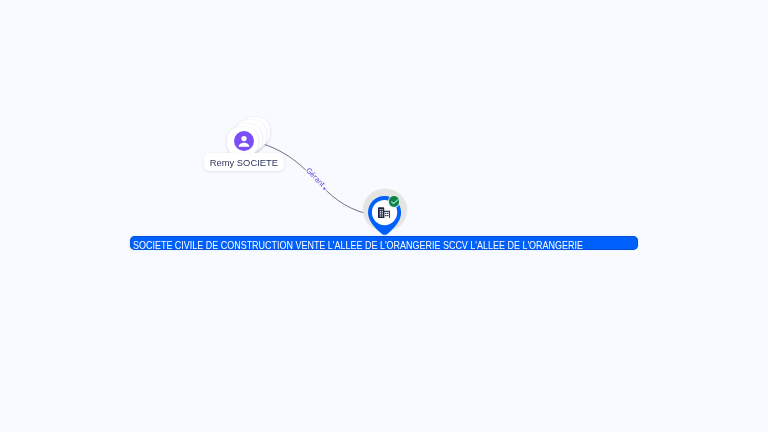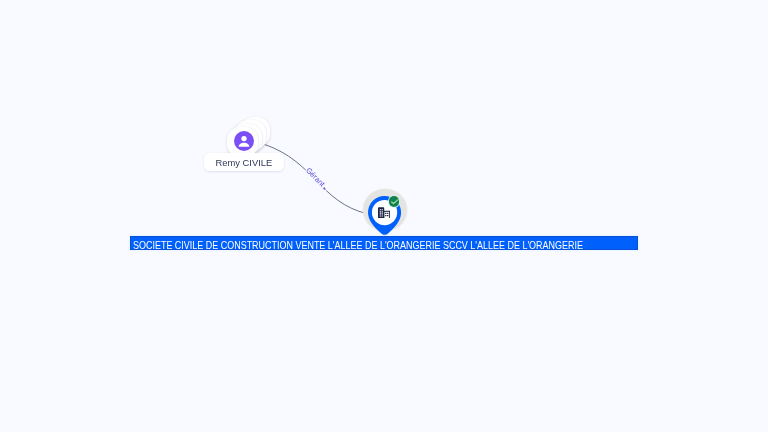--- a/index.html
+++ b/index.html
@@ -31,21 +31,21 @@
   .halo{position:absolute;left:0;top:0;width:46.8px;height:43.8px;border-radius:50%;
         background:radial-gradient(closest-side, #e4e4e2 0%, #e4e4e2 92%, rgba(228,228,226,.55) 97%, rgba(228,228,226,0) 100%);}
   .pin{position:absolute;left:6.6px;top:7.9px;}
   .bld{position:absolute;left:16.2px;top:18.4px;width:12.4px;height:11.4px;}
   .badge{position:absolute;left:27.1px;top:7.9px;width:10.8px;height:10.8px;border-radius:50%;
          background:#12804a;display:flex;align-items:center;justify-content:center;
          box-shadow:0 0 0 1px rgba(214,245,226,.85);}
   .badge svg{display:block;}
 
   .company-label{position:absolute;left:129.7px;top:236.2px;width:508.7px;height:13.6px;
-      background:#0060fb;border-radius:0;display:flex;align-items:center;
+      background:#0060fb;border-radius:5px;display:flex;align-items:center;
       padding-left:2.2px;box-sizing:border-box;
       box-shadow:inset 0 0 0 .9px #0b4fd8, 0 0 0 1.3px rgba(233,245,255,.92);}
   .company-label span{font-size:10.3px;color:#fff;line-height:13.6px;white-space:nowrap;
       display:block;transform:scaleX(.871);transform-origin:left center;
       position:relative;top:3.2px;left:.9px;}
 </style>
 </head>
 <body>
 
 <div id="stage">
@@ -61,21 +61,21 @@
     <div class="card c0">
       <div class="avatar">
         <svg width="20" height="20" viewBox="0 0 100 100">
           <circle cx="50" cy="38" r="13.4" fill="#fff"></circle>
           <path d="M23.5 78.5c0-11.2 11.9-19.5 26.5-19.5s26.5 8.3 26.5 19.5z" fill="#fff"></path>
         </svg>
       </div>
     </div>
   </div>
   <div class="person-label">
-    <span>Remy CIVILE</span>
+    <span>Remy SOCIETE</span>
   </div>
 
   <div class="company-node">
     <div class="halo"></div>
     <svg class="pin" width="33.1" height="40.2" viewBox="0 0 33.1 40.2">
       <path d="M16.55 0C7.41 0 0 7.41 0 16.55c0 7.3 5.5 15.2 16.55 23.65C27.6 31.75 33.1 23.85 33.1 16.55 33.1 7.41 25.69 0 16.55 0z" fill="#0060fb"></path>
       <circle cx="16.55" cy="16.55" r="12.65" fill="#fdfeff"></circle>
     </svg>
     <svg class="bld" viewBox="0 0 120 105">
       <path d="M0 7A7 7 0 0 1 7 0h46a7 7 0 0 1 7 7v27h53a7 7 0 0 1 7 7v57a7 7 0 0 1-7 7H7a7 7 0 0 1-7-7z" fill="#1a2342"></path>

